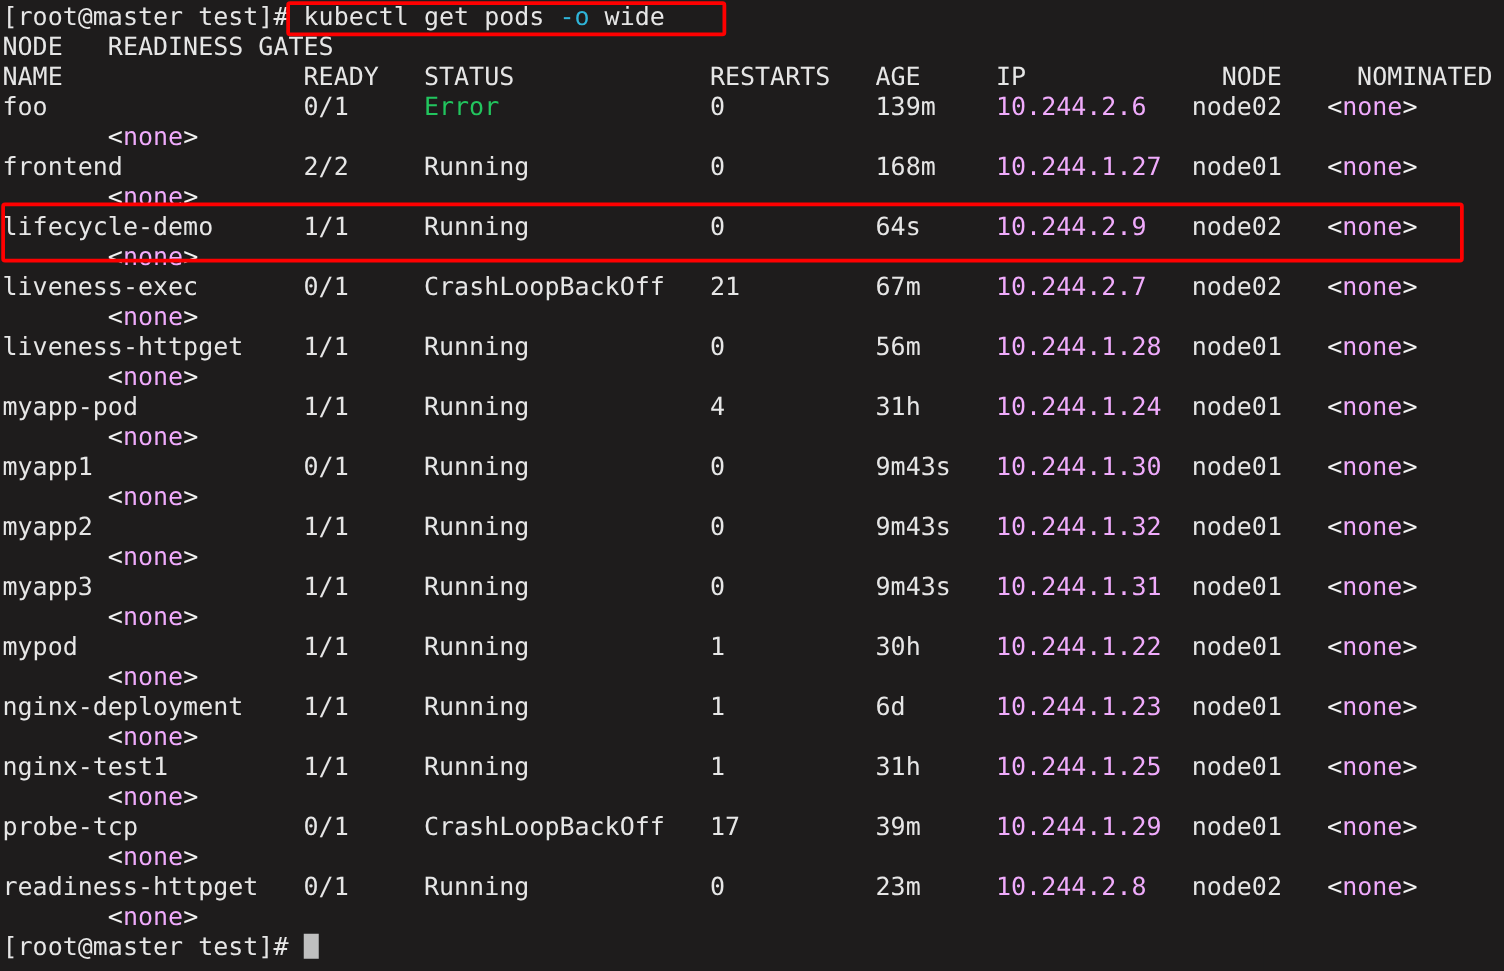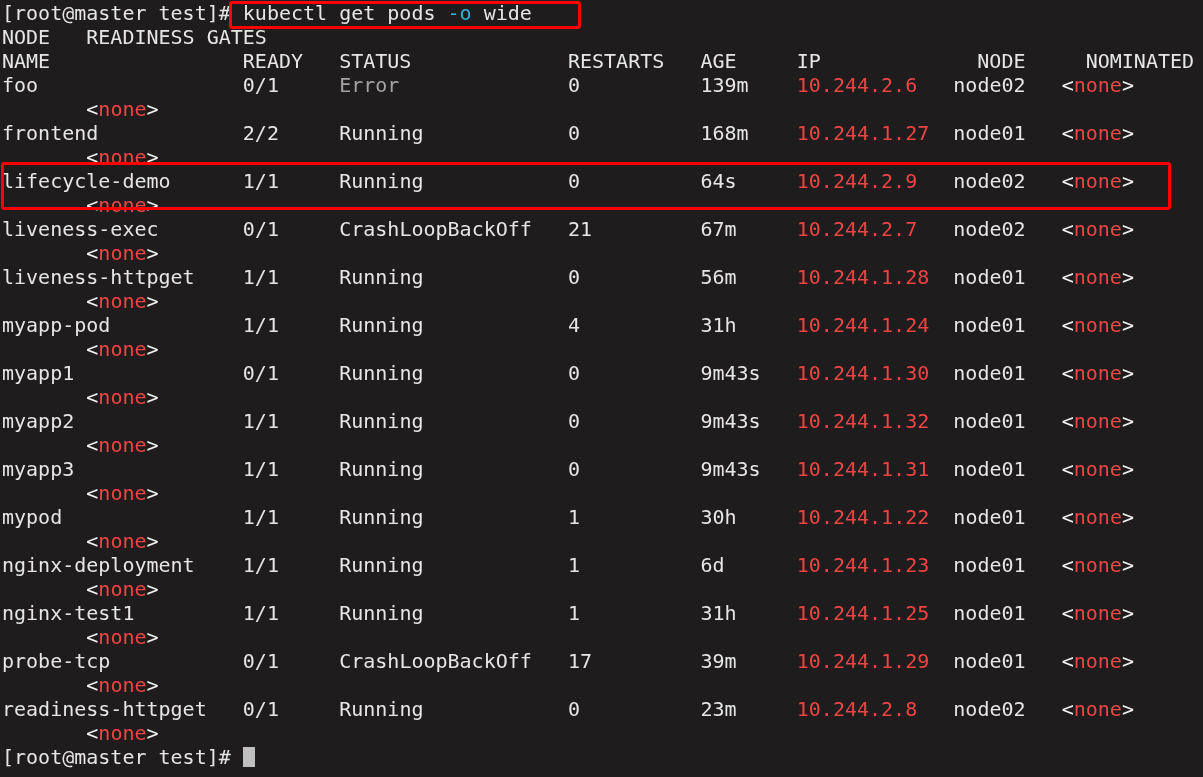--- a/index.html
+++ b/index.html
@@ -38,22 +38,22 @@
     height: 24px;
     line-height: 24px;
     white-space: pre;
     font-size: 20px;
     font-family: "DejaVu Sans Mono", "Liberation Mono", monospace;
   }
 
   
   .c-default { color: #e6e6e6; }
   .c-white   { color: #f2f2f2; }
-  .c-magenta { color: #ef4444; }
-  .c-red     { color: #a3a3a3; }
+  .c-magenta { color: #f0abfc; }
+  .c-red     { color: #22c55e; }
   .c-cyan    { color: #2fb5d9; }
   .c-prompt  { color: #e6e6e6; }
 
   
   .cursor {
     display: inline-block;
     width: 12px;
     height: 20px;
     background: #bfbfbf;
     vertical-align: -3px;

